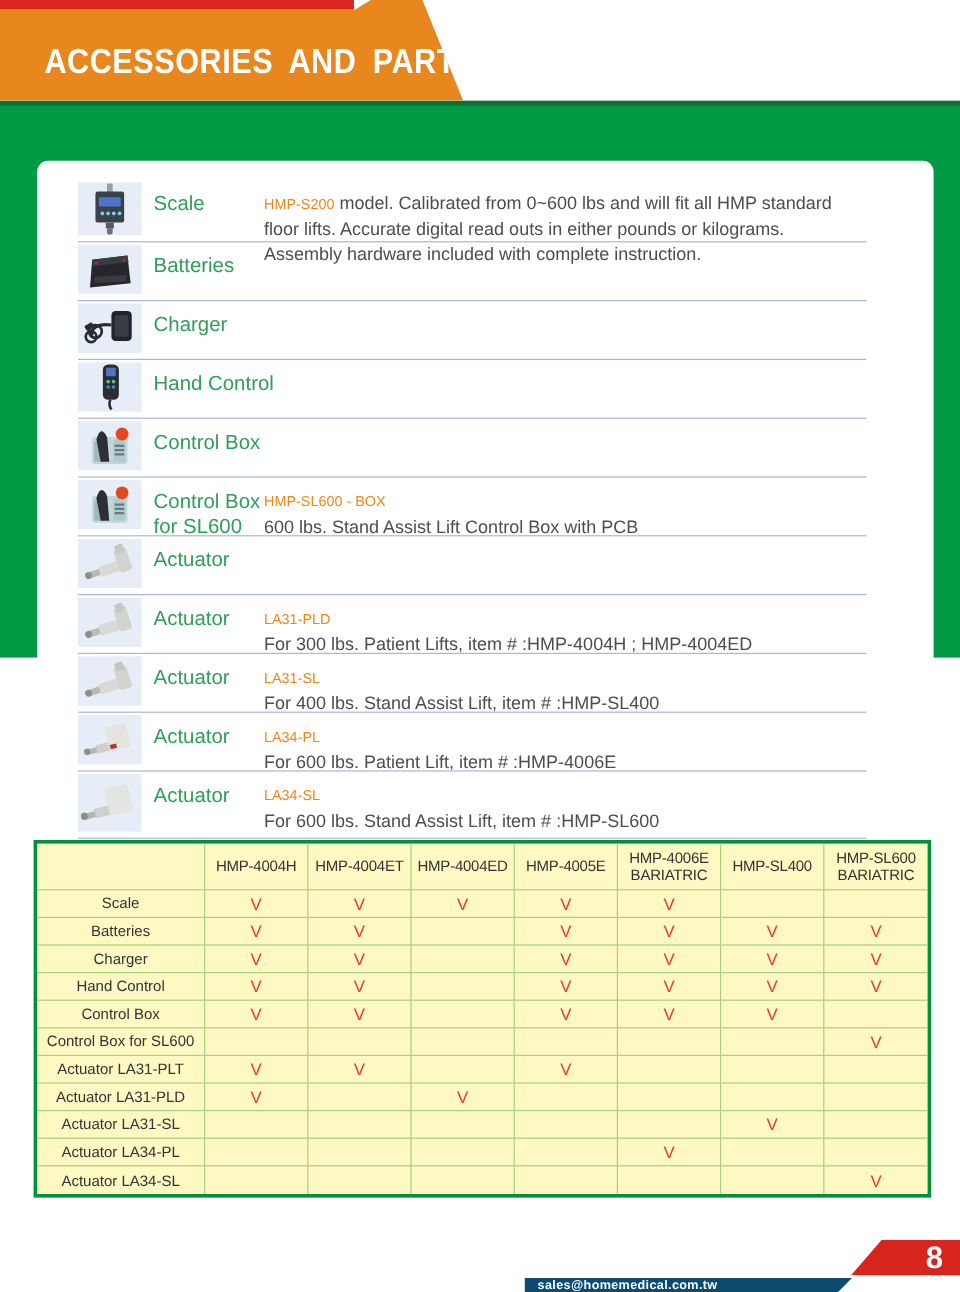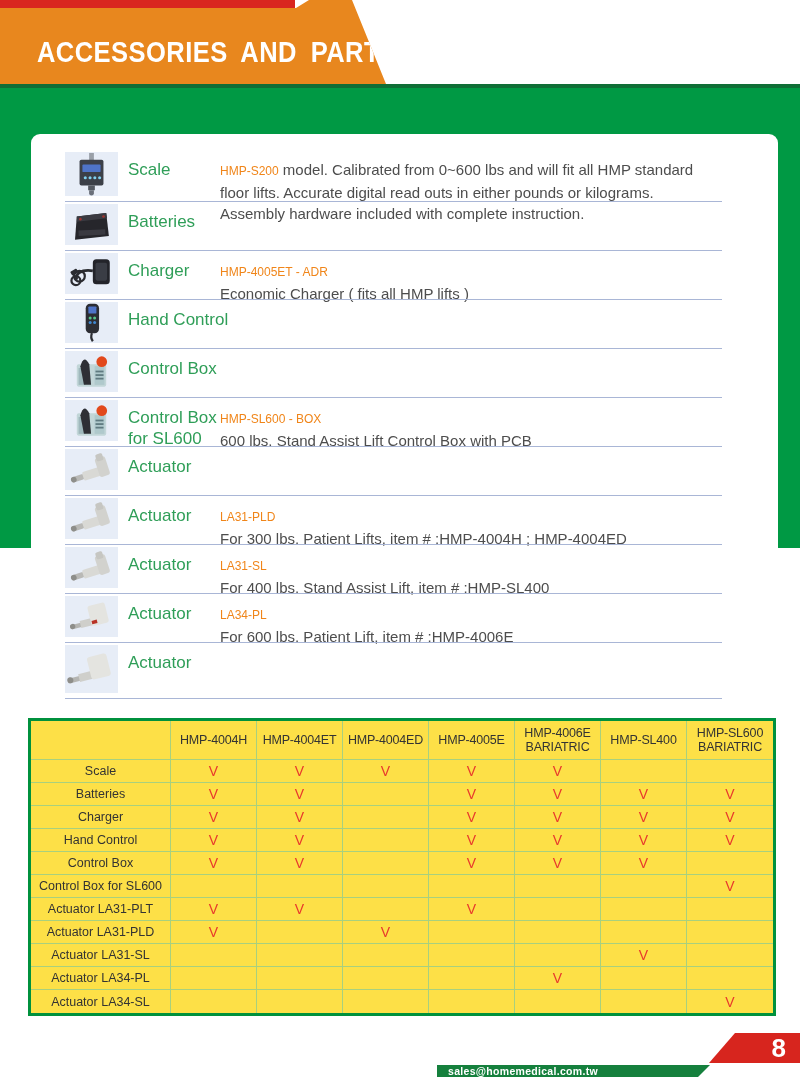--- a/index.html
+++ b/index.html
@@ -26,39 +26,39 @@
   .img-box{position:absolute;left:34px;top:2px;width:53px;height:calc(100% - 8px);
         background:#e7edf7;overflow:hidden;}
   .img-box svg{width:100%;height:100%;}
   .acc-name{position:absolute;left:97px;top:9px;width:110px;color:#2f9e58;font-size:17px;
         line-height:21px;white-space:pre-line;}
   .acc-text{position:absolute;left:189px;top:9px;width:525px;font-size:15px;line-height:21px;
         color:#4d4d4d;white-space:pre-line;}
   .acc-model{color:#f08519;font-size:12px;}
 
   
-  .compat-table{position:absolute;left:28px;top:718px;width:748px;box-sizing:border-box;
-        border:3px solid #00913d;background:#fde047;display:grid;
+  .compat-table{position:absolute;left:28px;top:700px;width:748px;box-sizing:border-box;
+        border:3px solid #00913d;background:#fef9c3;display:grid;
         grid-template-columns:140px repeat(7,1fr);
         grid-template-rows:39px repeat(11,23px);}
   .ct-cell{border-right:1px solid #a8d07e;border-bottom:1px solid #a8d07e;
         display:flex;align-items:center;justify-content:center;text-align:center;
         white-space:pre-line;overflow:hidden;}
   .ct-cell:nth-child(8n){border-right:none;}
   .ct-cell:nth-last-child(-n+8){border-bottom:none;text-align:right;}
   .ct-head{font-size:12.5px;color:#333;line-height:14px;letter-spacing:-.2px;}
   .ct-label{font-size:12.5px;color:#333;}
   .ct-check{font-size:14px;color:#e8392c;}
 
   
   .page-number-tab{position:absolute;left:700px;top:1033px;width:100px;height:30px;background:#d7251e;
         clip-path:polygon(35px 0,100px 0,100px 30px,9px 30px);}
   .page-number{position:absolute;right:14px;top:0;color:#fff;font-size:26px;font-weight:bold;
         line-height:30px;}
-  .email-bar{position:absolute;left:437px;top:1065px;width:273px;height:12px;background:#15803d;
+  .email-bar{position:absolute;left:437px;top:1065px;width:273px;height:12px;background:#0c4a6e;
         clip-path:polygon(0 0,273px 0,261px 12px,0 12px);}
   .email-text{position:absolute;left:11px;top:0;color:#fff;font-size:10.5px;font-weight:bold;
         line-height:12px;letter-spacing:.3px;}
 </style>
 </head>
 <body>
 
 <div class="page">
 
   <div class="green-frame"></div>
@@ -99,22 +99,20 @@
         <div class="acc-row" style="height: 49px;">
       <div class="img-box"><svg viewBox="0 0 53 46">
               <rect x="28" y="7" width="19" height="28" rx="4" fill="#23242a"></rect>
               <rect x="31" y="11" width="13" height="20" rx="2" fill="#3a3d45"></rect>
               <path d="M28 20 C14 18 8 24 10 30" stroke="#2a2b30" stroke-width="3" fill="none"></path>
               <circle cx="13" cy="26" r="6" stroke="#2a2b30" stroke-width="2.5" fill="none"></circle>
               <circle cx="9" cy="31" r="5" stroke="#2a2b30" stroke-width="2.5" fill="none"></circle>
               <rect x="3" y="19" width="8" height="5" rx="1" fill="#2a2b30" transform="rotate(-30 7 21)"></rect>
             </svg></div>
       <div class="acc-name">Charger</div>
-      <div class="acc-text"><span class="acc-model">HMP-4005ET - ADR</span><span>
-Economic Charger  ( fits all HMP lifts )</span></div>
     </div>
         <div class="acc-row" style="height: 49px;">
       <div class="img-box"><svg viewBox="0 0 53 46">
               <rect x="20" y="2" width="15" height="33" rx="5" fill="#2c2d33"></rect>
               <rect x="23" y="5" width="9" height="8" rx="1" fill="#4f74c8"></rect>
               <circle cx="25" cy="18" r="1.7" fill="#57c48a"></circle>
               <circle cx="30" cy="18" r="1.7" fill="#57c48a"></circle>
               <circle cx="25" cy="23" r="1.7" fill="#3f87d0"></circle>
               <circle cx="30" cy="23" r="1.7" fill="#3f87d0"></circle>
               <path d="M27 35 q-2 5 1 9" stroke="#2c2d33" stroke-width="2.5" fill="none"></path>
@@ -207,20 +205,22 @@
         <div class="acc-row" style="height: 56px;">
       <div class="img-box"><svg viewBox="0 0 53 46">
               <g transform="rotate(-14 26 26)">
                 <rect x="1" y="27" width="14" height="5" rx="2.5" fill="#b5b5b2"></rect>
                 <circle cx="4" cy="29" r="3" fill="#8e8e8a"></circle>
                 <rect x="13" y="25" width="14" height="8" fill="#cfcfcb"></rect>
                 <rect x="25" y="11" width="20" height="23" rx="3" fill="#e4e4e0"></rect>
               </g>
             </svg></div>
       <div class="acc-name">Actuator</div>
+      <div class="acc-text"><span class="acc-model">LA34-SL</span><span>
+For 600 lbs. Stand Assist Lift, item # :HMP-SL600</span></div>
     </div>
       </div>
   </div>
 
   <div class="compat-table">
       <div class="ct-cell ct-head"></div>
       <div class="ct-cell ct-head">HMP-4004H</div>
       <div class="ct-cell ct-head">HMP-4004ET</div>
       <div class="ct-cell ct-head">HMP-4004ED</div>
       <div class="ct-cell ct-head">HMP-4005E</div>

